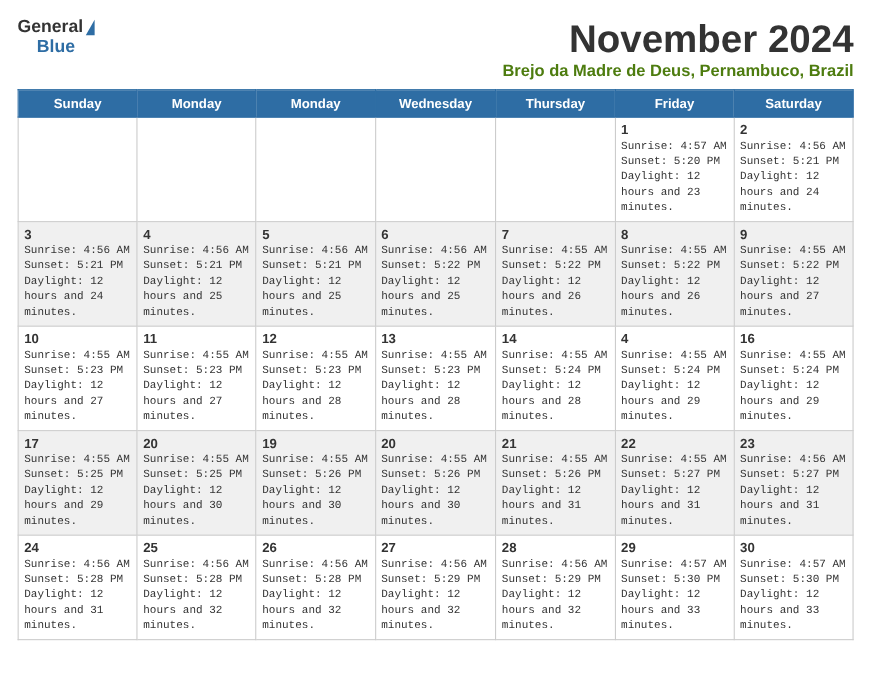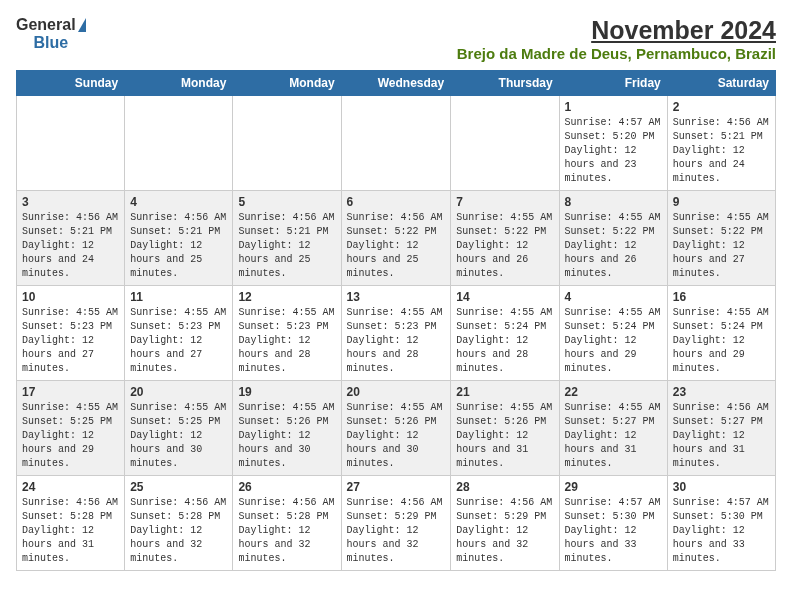--- a/index.html
+++ b/index.html
@@ -37,42 +37,41 @@
       vertical-align: middle;
     }
     .logo-row {
       display: flex;
       align-items: center;
     }
     .title-area {
       text-align: right;
     }
     .month-title {
-      font-size: 25px;
+      font-size: 35px;
       font-weight: bold;
       color: #333;
-      text-decoration: underline;
     }
     .location-title {
       font-size: 15px;
       color: #4d7c0f;
       font-weight: bold;
     }
     .calendar-table {
       width: 100%;
       border-collapse: collapse;
       margin-top: 8px;
     }
     .calendar-table th {
       background-color: #2e6da4;
       color: #fff;
       font-size: 12px;
       font-weight: bold;
       padding: 5px 6px;
-      text-align: right;
+      text-align: center;
       border: 1px solid #2e6da4;
     }
     .calendar-table td {
       border: 1px solid #ccc;
       vertical-align: top;
       padding: 4px 5px;
       font-size: 10.5px;
       color: #333;
       width: 113px;
       min-height: 80px;

